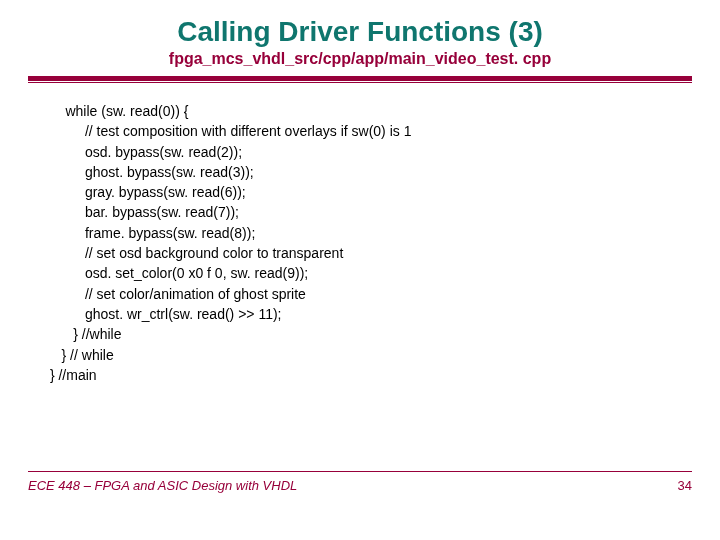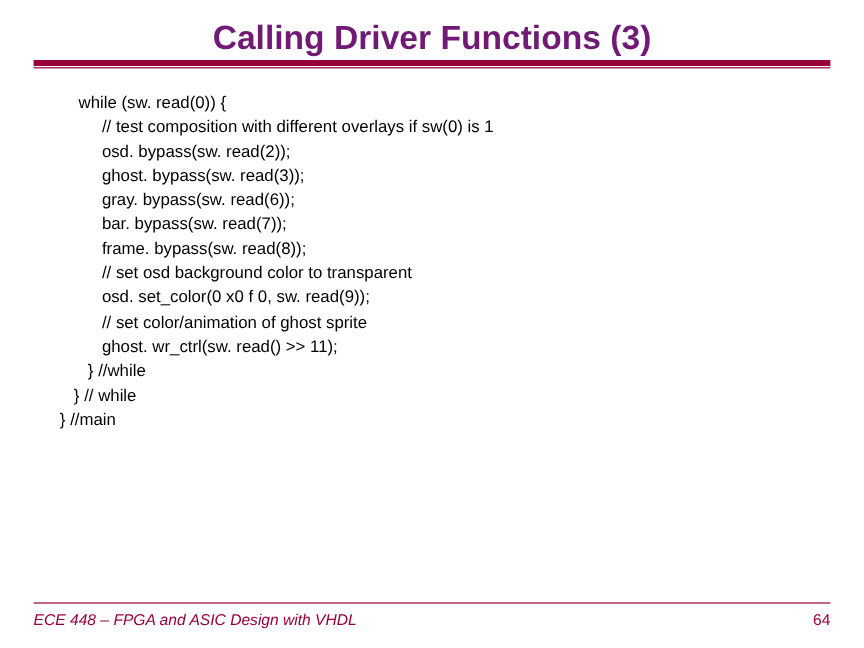--- a/index.html
+++ b/index.html
@@ -18,21 +18,21 @@
     .slide {
       width: 100%;
       height: 100%;
       padding: 12px 28px 0 28px;
       display: flex;
       flex-direction: column;
     }
     .title {
       font-size: 28px;
       font-weight: bold;
-      color: #701a75;
+      color: #0f766e;
       text-align: center;
       margin-top: 4px;
       margin-bottom: 2px;
     }
     .subtitle {
       font-size: 16px;
       font-weight: bold;
       color: #97003a;
       text-align: center;
       margin-bottom: 8px;
@@ -54,21 +54,21 @@
       font-family: Arial, Helvetica, sans-serif;
       font-size: 14px;
       line-height: 1.45;
       color: #000;
       padding-left: 18px;
       margin-top: 16px;
       white-space: pre;
     }
     .footer {
       position: absolute;
-      bottom: 4px;
+      bottom: 35px;
       left: 0;
       width: 100%;
       padding: 12px 28px;
     }
     .footer-rule {
       height: 1px;
       background: #97003a;
       margin-bottom: 6px;
     }
     .footer-row {
@@ -84,20 +84,21 @@
     .footer-right {
       font-style: normal;
     }
   </style>
 </head>
 <body>
 
 <div class="slide">
 
   <div class="title">Calling Driver Functions (3)</div>
+  <div class="subtitle">fpga_mcs_vhdl_src/cpp/app/main_video_test. cpp</div>
 
   <div class="hr-block">
     <div class="hr-thick"></div>
     <div class="hr-thin"></div>
   </div>
 
   <div class="code-block">     while (sw. read(0)) {
           // test composition with different overlays if sw(0) is 1
           osd. bypass(sw. read(2));
           ghost. bypass(sw. read(3));
@@ -109,17 +110,17 @@
           // set color/animation of ghost sprite
           ghost. wr_ctrl(sw. read() &gt;&gt; 11);
        } //while
     } // while
  } //main</div>
 
   <div class="footer">
     <div class="footer-rule"></div>
     <div class="footer-row">
       <span class="footer-left">ECE 448 – FPGA and ASIC Design with VHDL</span>
-      <span class="footer-right">64</span>
+      <span class="footer-right">34</span>
     </div>
   </div>
 
 </div>
 
 </body></html>

